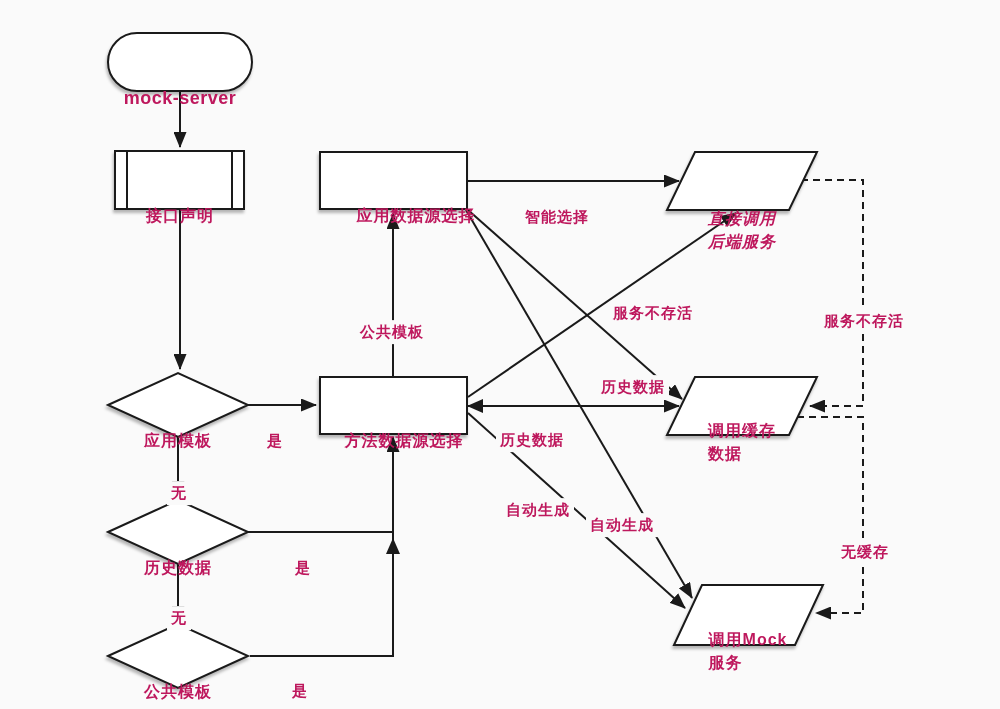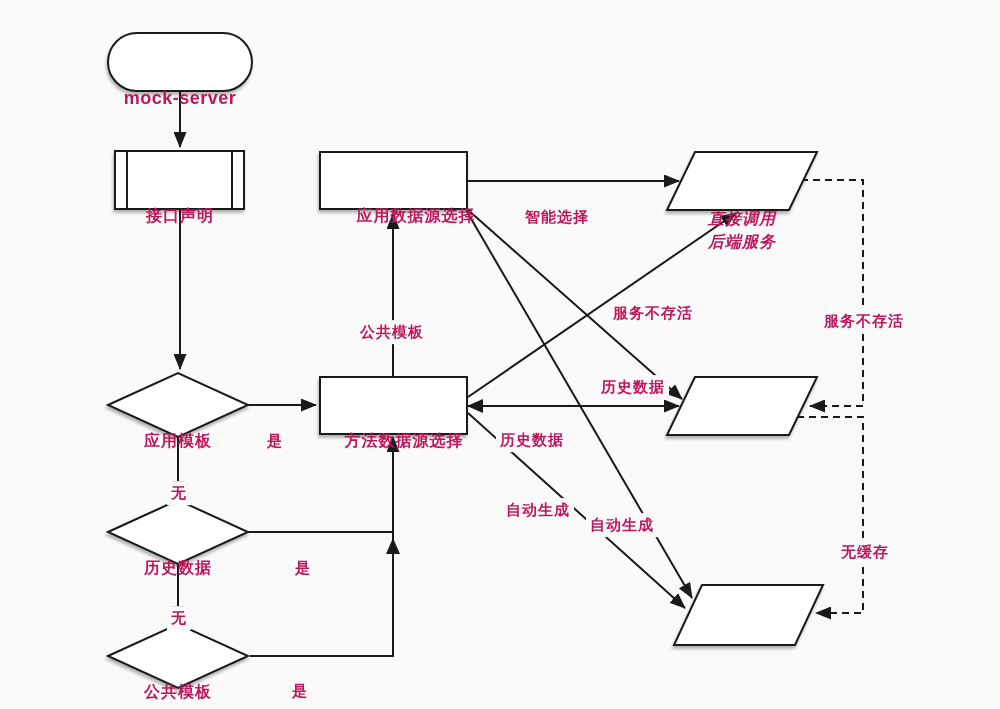--- a/index.html
+++ b/index.html
@@ -93,20 +93,28 @@
   <div class="lbl node-lbl" style="left:416px; top:180px;">应用数据源选择</div>
   <div class="lbl node-lbl" style="left:404px; top:405px;">方法数据源选择</div>
   <div class="lbl node-lbl" style="left:178px; top:405px;">应用模板</div>
   <div class="lbl node-lbl" style="left:178px; top:532px;">历史数据</div>
   <div class="lbl node-lbl" style="left:178px; top:656px;">公共模板</div>
 
   <div class="lbl node-lbl" style="left:742px; top:194px;font-style:italic;">
     <span style="display:block">直接调用</span>
     <span style="display:block">后端服务</span>
   </div>
+  <div class="lbl node-lbl" style="left:742px; top:406px;">
+    <span style="display:block">调用缓存</span>
+    <span style="display:block">数据</span>
+  </div>
+  <div class="lbl node-lbl" style="left:748px; top:615px;">
+    <span style="display:block">调用Mock</span>
+    <span style="display:block">服务</span>
+  </div>
 
   <div class="lbl edge-lbl" style="left:557px; top:181px;">智能选择</div>
   <div class="lbl edge-lbl" style="left:392px; top:296px;">公共模板</div>
   <div class="lbl edge-lbl" style="left:653px; top:277px; background:transparent;">服务不存活</div>
   <div class="lbl edge-lbl" style="left:633px; top:351px;">历史数据</div>
   <div class="lbl edge-lbl" style="left:532px; top:404px;">历史数据</div>
   <div class="lbl edge-lbl" style="left:538px; top:474px;">自动生成</div>
   <div class="lbl edge-lbl" style="left:622px; top:489px;">自动生成</div>
   <div class="lbl edge-lbl" style="left:864px; top:285px;">服务不存活</div>
   <div class="lbl edge-lbl" style="left:865px; top:516px;">无缓存</div>

